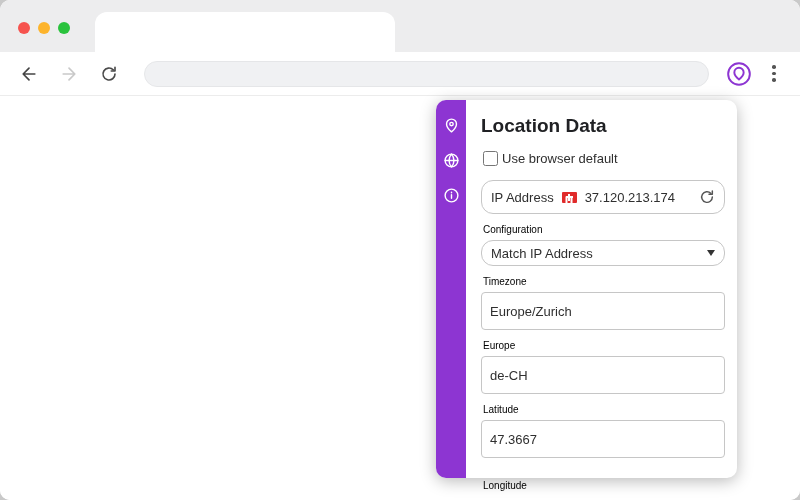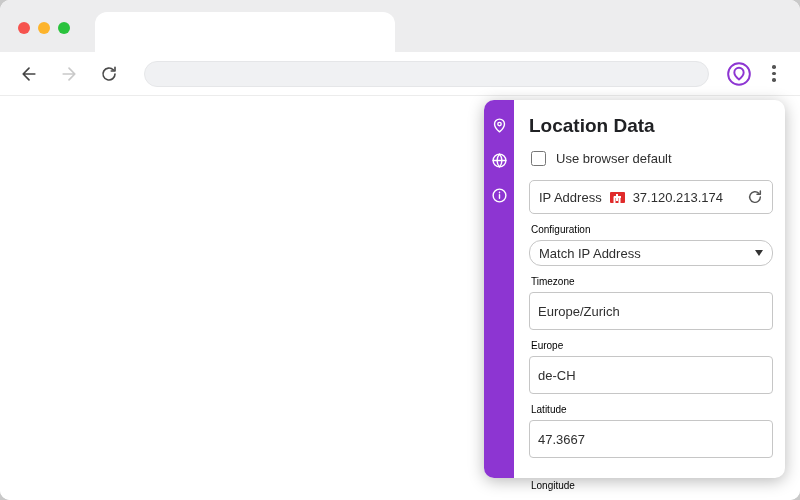--- a/index.html
+++ b/index.html
@@ -36,37 +36,37 @@
     background:#f0f1f3; border:1px solid #e5e6e8; border-radius:13px;
     font-size:13px; color:#555; padding:0 14px; line-height:24px;
   }
   .ext-btn { margin-left:16px; width:28px; height:28px; display:flex; align-items:center; justify-content:center; cursor:pointer; }
   .kebab { margin-left:10px; width:22px; height:28px; display:flex; flex-direction:column; align-items:center; justify-content:center; gap:3px; cursor:pointer; }
   .kebab i { width:3.5px; height:3.5px; border-radius:50%; background:#555; }
   
   .page { position:relative; height:404px; background:#fff; }
   
   .panel {
-    position:absolute; left:484px; top:4px; width:301px; height:378px;
+    position:absolute; left:436px; top:4px; width:301px; height:378px;
     display:flex; background:#fff; border-radius:10px;
     box-shadow:0 3px 16px rgba(0,0,0,0.28);
     justify-content:center;
   }
   .panel-side {
     width:30px; border-radius:10px 0 0 10px;
     display:flex; flex-direction:column; align-items:center;
     padding-top:16px; gap:17px; flex-shrink:0;
   }
   .side-icon { width:18px; height:18px; display:flex; align-items:center; justify-content:center; cursor:pointer; }
   .panel-main { flex:1; padding:15px 12px 0 15px; }
   .panel-title { font-size:19px; font-weight:700; color:#202124; margin:0 0 14px 0; }
-  .chk-row { display:flex; align-items:center; gap:10px; margin:0 0 14px 2px; font-size:13px; color:#2f2f2f; }
+  .chk-row { display:flex; align-items:center; gap:4px; margin:0 0 14px 2px; font-size:13px; color:#2f2f2f; }
   .chk-row input { width:15px; height:15px; margin:0; cursor:pointer; }
   .ip-box {
-    border:1px solid #c6c6c6; border-radius:5px; height:28px;
+    border:1px solid #c6c6c6; border-radius:12px; height:28px;
     display:flex; align-items:center; gap:8px; padding:16px 9px; margin-bottom:10px;
     font-size:13px; color:#2f2f2f;
   }
   .ip-box .grow { flex:1; }
   .flag { position:relative; width:15px; height:11px; background:#e02b2b; border-radius:1px; display:inline-block; }
   .flag::before { content:""; position:absolute; left:4.5px; top:2px; width:6px; height:7px; background:transparent; }
   .flag::after {
     content:""; position:absolute; left:6.5px; top:2px; width:2px; height:7px; background:#fff;
     box-shadow:-2.5px 2.5px 0 0 #fff, 2.5px 2.5px 0 0 #fff;
   }

